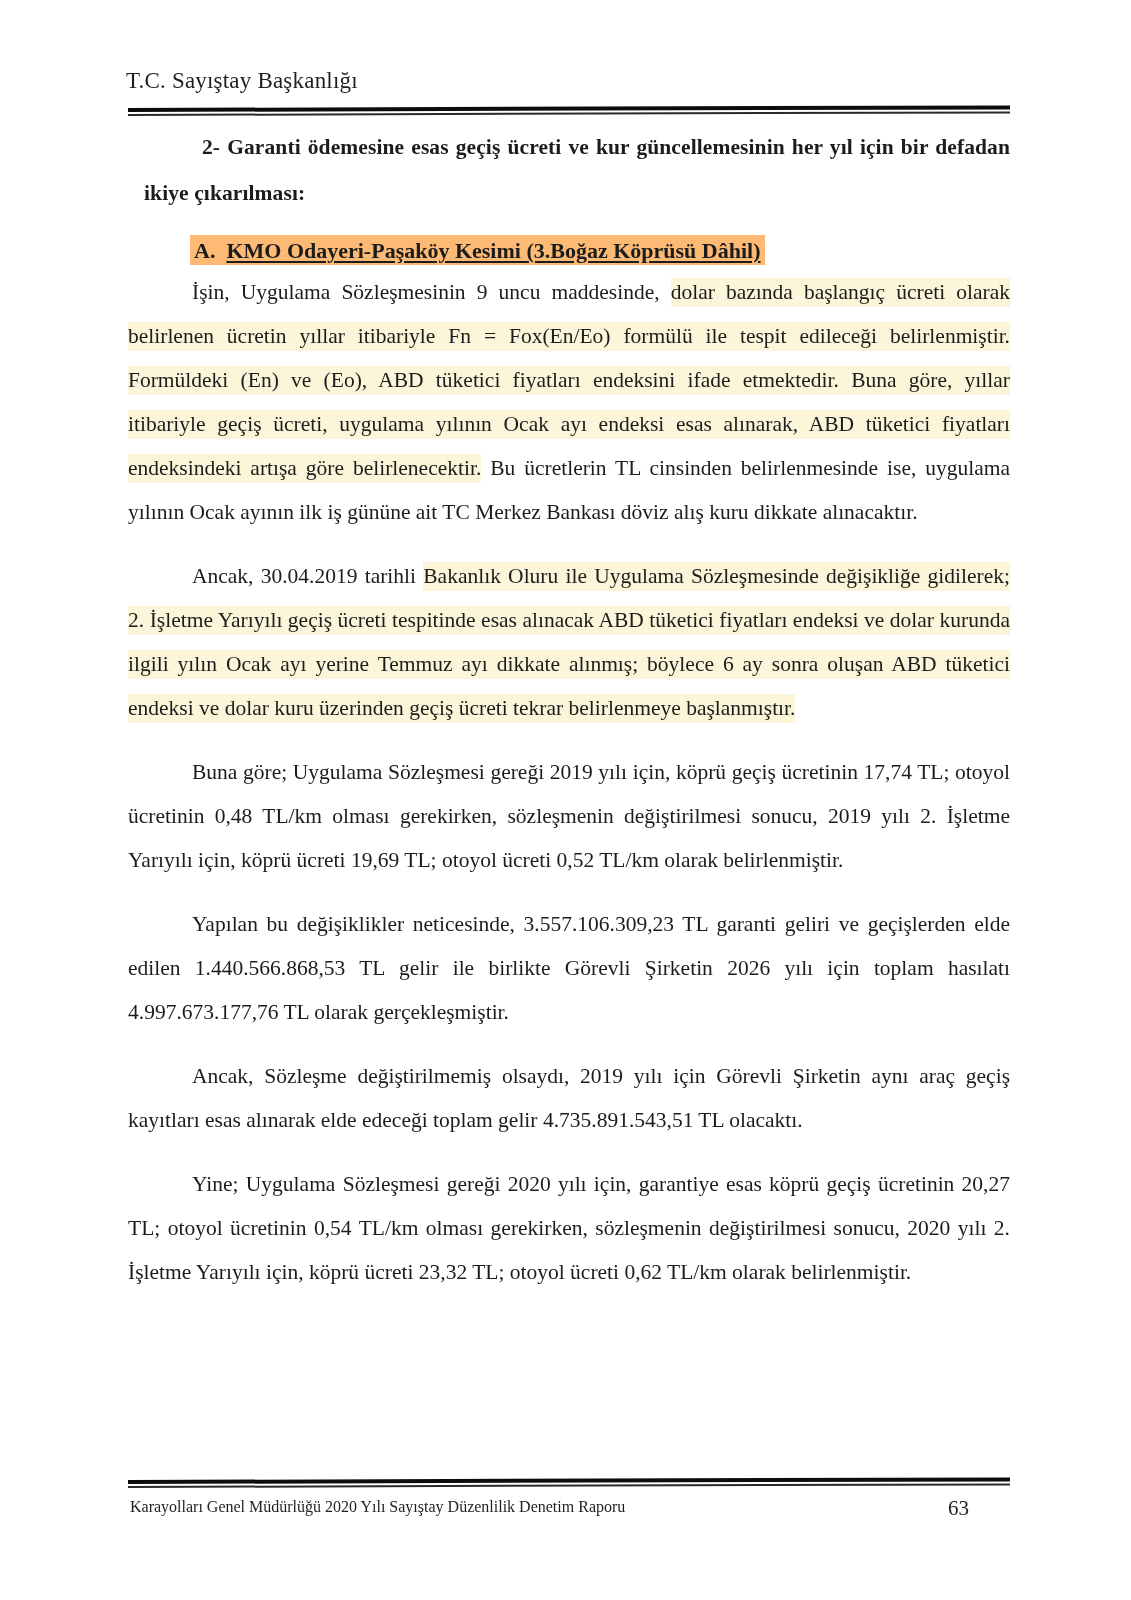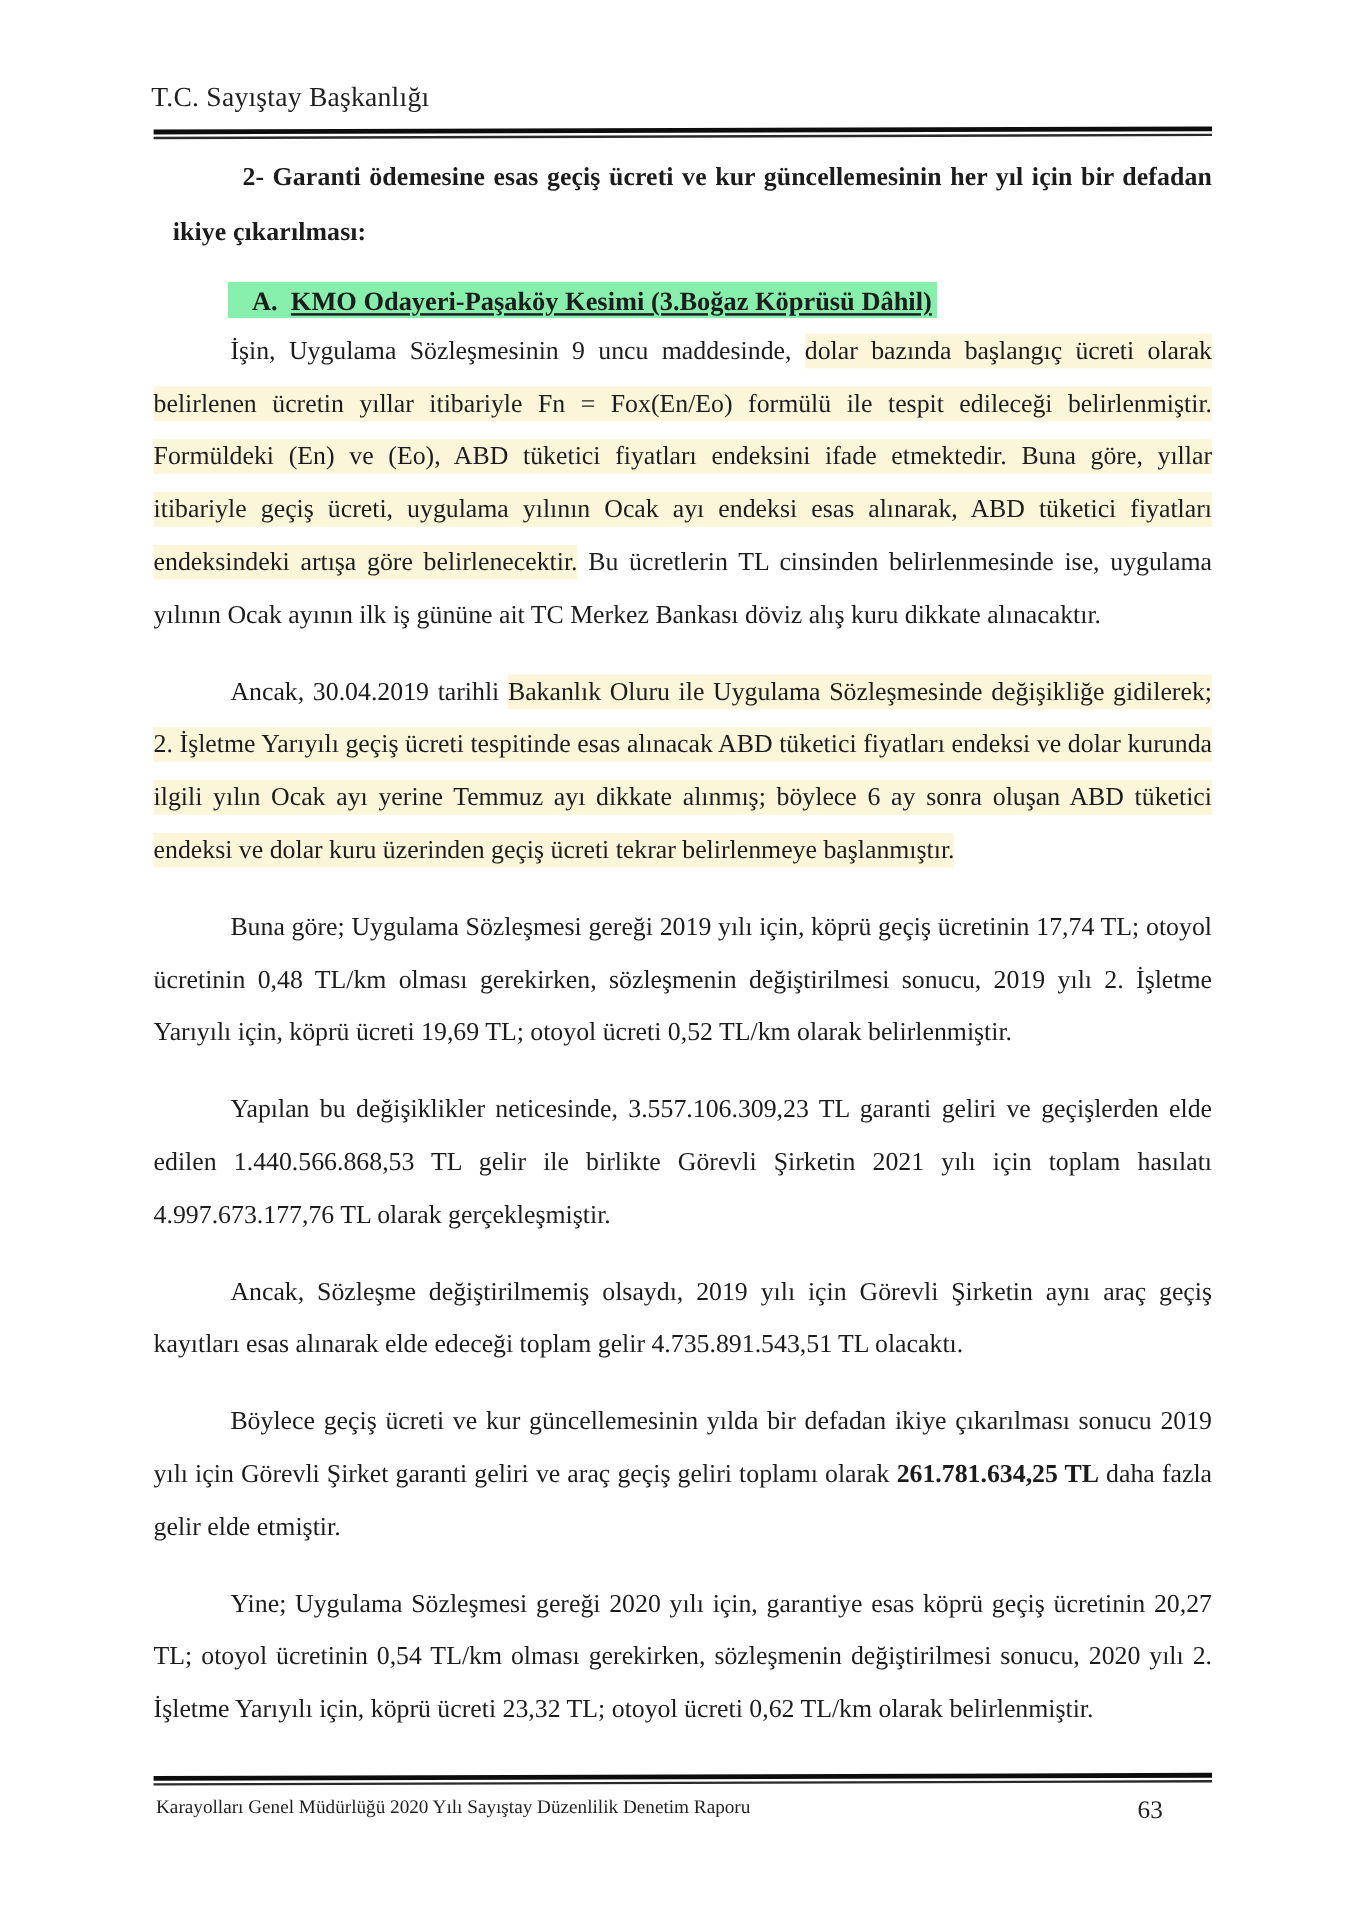--- a/index.html
+++ b/index.html
@@ -94,22 +94,22 @@
 
   .sub-heading {
     margin-top: 16px;
     margin-bottom: 2px;
     font-weight: bold;
     font-size: 22px;
     line-height: 34px;
     text-align: left;
   }
   .sub-heading .hl-pink {
-    background: #86efac;
-    padding: 3px 4px 2px 20px;
+    background: #fdba74;
+    padding: 3px 4px 2px 4px;
   }
   .sub-heading .ul { text-decoration: underline; text-underline-offset: 3px; }
   .sub-heading .lead { display: inline-block; width: 62px; }
 
   .body-p { margin-top: 2px; }
   .body-p + .body-p { margin-top: 20px; }
   .indent-first { text-indent: 64px; }
 
   .hl {
     background: #fbf6d9;
@@ -162,27 +162,24 @@
     <p class="body-p indent-first">
       <span>İşin, Uygulama Sözleşmesinin 9 uncu maddesinde, </span><span class="hl">dolar bazında başlangıç ücreti olarak belirlenen ücretin yıllar itibariyle Fn = Fox(En/Eo) formülü ile tespit edileceği belirlenmiştir. Formüldeki (En) ve (Eo), ABD tüketici fiyatları endeksini ifade etmektedir. Buna göre, yıllar itibariyle geçiş ücreti, uygulama yılının Ocak ayı endeksi esas alınarak, ABD tüketici fiyatları endeksindeki artışa göre belirlenecektir.</span><span> Bu ücretlerin TL cinsinden belirlenmesinde ise, uygulama yılının Ocak ayının ilk iş gününe ait TC Merkez Bankası döviz alış kuru dikkate alınacaktır.</span>
     </p>
 
     <p class="body-p indent-first">
       <span>Ancak, 30.04.2019 tarihli </span><span class="hl">Bakanlık Oluru ile Uygulama Sözleşmesinde değişikliğe gidilerek; 2. İşletme Yarıyılı geçiş ücreti tespitinde esas alınacak ABD tüketici fiyatları endeksi ve dolar kurunda ilgili yılın Ocak ayı yerine Temmuz ayı dikkate alınmış; böylece 6 ay sonra oluşan ABD tüketici endeksi ve dolar kuru üzerinden geçiş ücreti tekrar belirlenmeye başlanmıştır.</span>
     </p>
 
     <p class="body-p indent-first">Buna göre; Uygulama Sözleşmesi gereği 2019 yılı için, köprü geçiş ücretinin 17,74 TL; otoyol ücretinin 0,48 TL/km olması gerekirken, sözleşmenin değiştirilmesi sonucu, 2019 yılı 2. İşletme Yarıyılı için, köprü ücreti 19,69 TL; otoyol ücreti 0,52 TL/km olarak belirlenmiştir.</p>
 
-    <p class="body-p indent-first">Yapılan bu değişiklikler neticesinde, 3.557.106.309,23 TL garanti geliri ve geçişlerden elde edilen 1.440.566.868,53 TL gelir ile birlikte Görevli Şirketin 2021 yılı için toplam hasılatı 4.997.673.177,76 TL olarak gerçekleşmiştir.</p>
+    <p class="body-p indent-first">Yapılan bu değişiklikler neticesinde, 3.557.106.309,23 TL garanti geliri ve geçişlerden elde edilen 1.440.566.868,53 TL gelir ile birlikte Görevli Şirketin 2026 yılı için toplam hasılatı 4.997.673.177,76 TL olarak gerçekleşmiştir.</p>
 
     <p class="body-p indent-first">Ancak, Sözleşme değiştirilmemiş olsaydı, 2019 yılı için Görevli Şirketin aynı araç geçiş kayıtları esas alınarak elde edeceği toplam gelir 4.735.891.543,51 TL olacaktı.</p>
 
-    <p class="body-p indent-first">
-      <span>Böylece geçiş ücreti ve kur güncellemesinin yılda bir defadan ikiye çıkarılması sonucu 2019 yılı için Görevli Şirket garanti geliri ve araç geçiş geliri toplamı olarak </span><b>261.781.634,25 TL</b><span> daha fazla gelir elde etmiştir.</span>
-    </p>
 
     <p class="body-p indent-first">Yine; Uygulama Sözleşmesi gereği 2020 yılı için, garantiye esas köprü geçiş ücretinin 20,27 TL; otoyol ücretinin 0,54 TL/km olması gerekirken, sözleşmenin değiştirilmesi sonucu, 2020 yılı 2. İşletme Yarıyılı için, köprü ücreti 23,32 TL; otoyol ücreti 0,62 TL/km olarak belirlenmiştir.</p>
 
   </div>
 
   <div class="rule-bot">
     <div class="rule-thick"></div>
     <div class="rule-thin"></div>
   </div>
 

